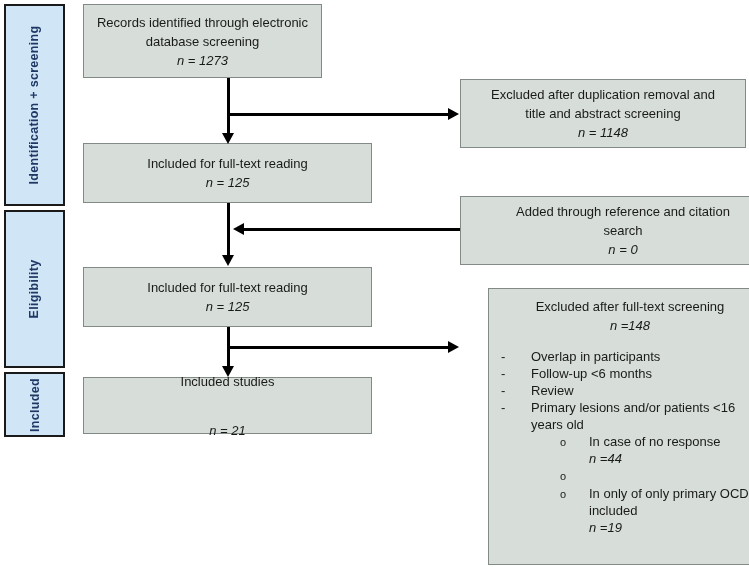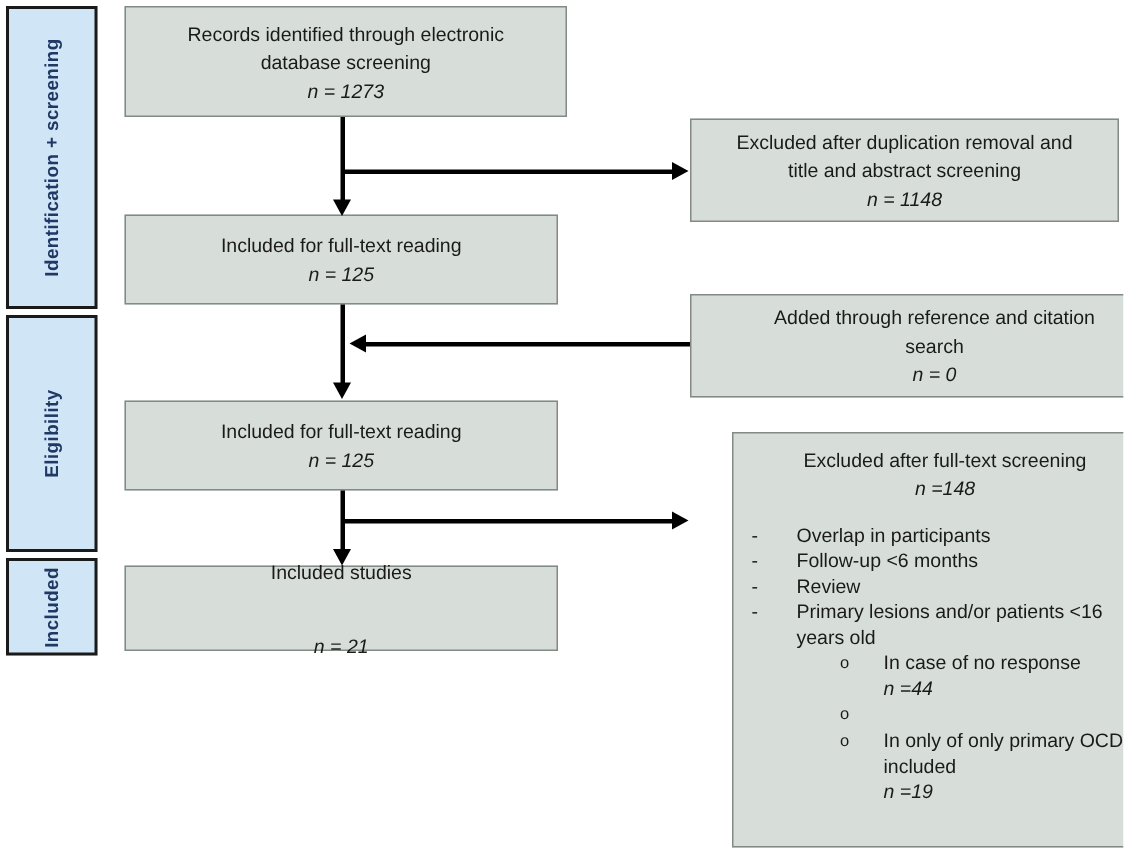--- a/index.html
+++ b/index.html
@@ -56,21 +56,21 @@
   <div class="stage" style="top:4px; height:202px;">
     <span class="rot">Identification + screening</span>
   </div>
   <div class="stage" style="top:210px; height:158px;">
     <span class="rot">Eligibility</span>
   </div>
   <div class="stage" style="top:372px; height:65px;">
     <span class="rot">Included</span>
   </div>
 
-  <div class="box vcenter" style="left:83px; top:4px; width:295px; height:74px;">
+  <div class="box vcenter" style="left:83px; top:4px; width:239px; height:74px;">
     <div>Records identified through electronic</div>
     <div>database screening</div>
     <div class="n">n = 1273</div>
   </div>
 
   <div class="box vcenter" style="left:83px; top:143px; width:289px; height:60px;">
     <div>Included for full-text reading</div>
     <div class="n">n = 125</div>
   </div>
 

